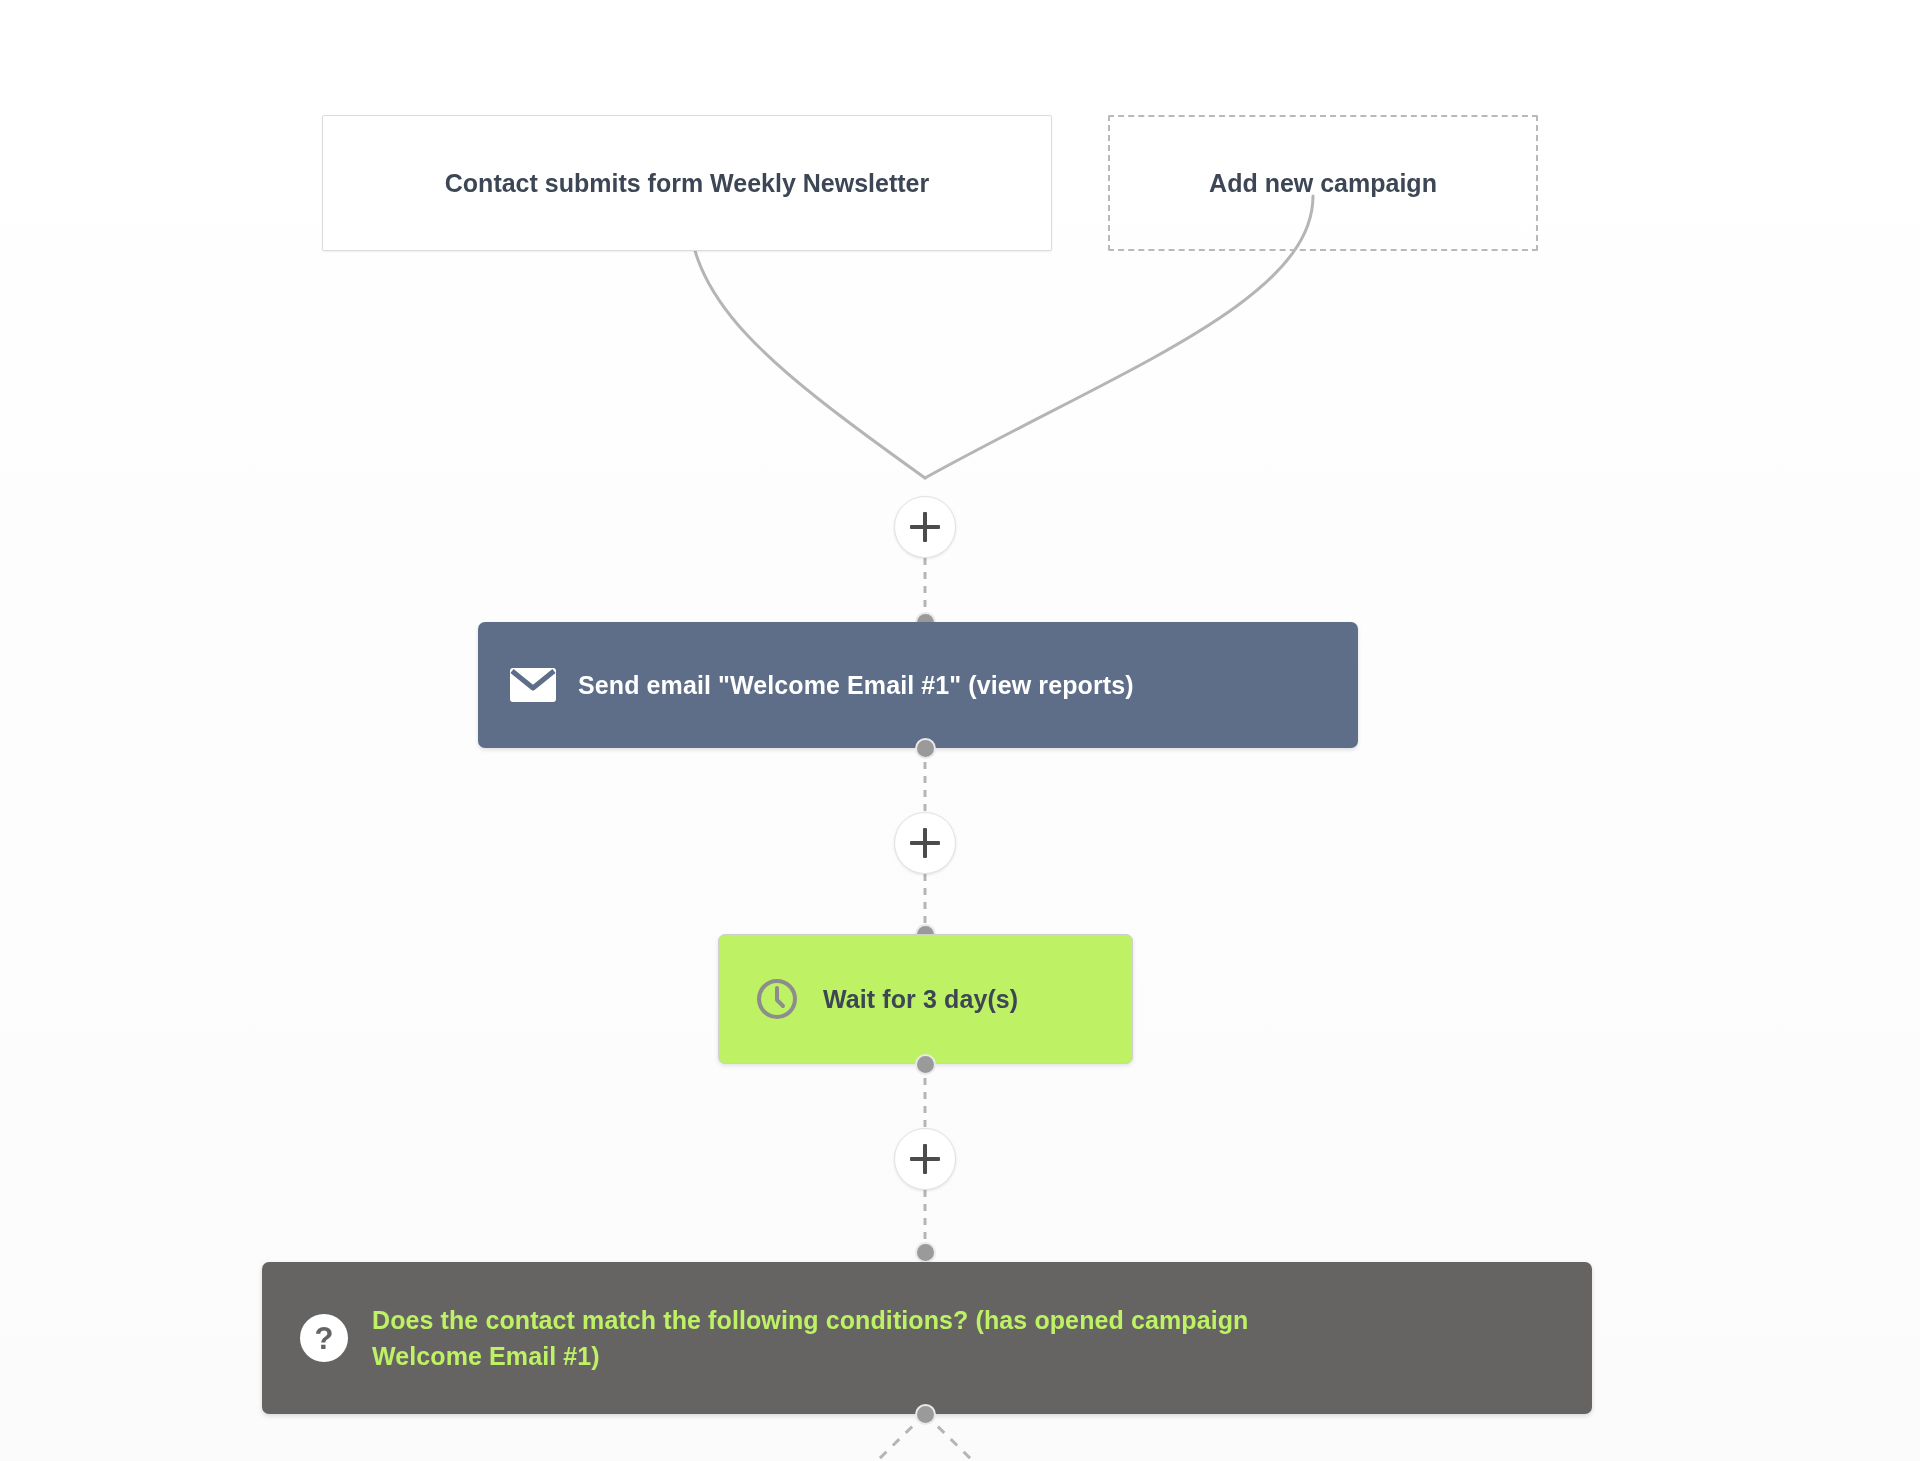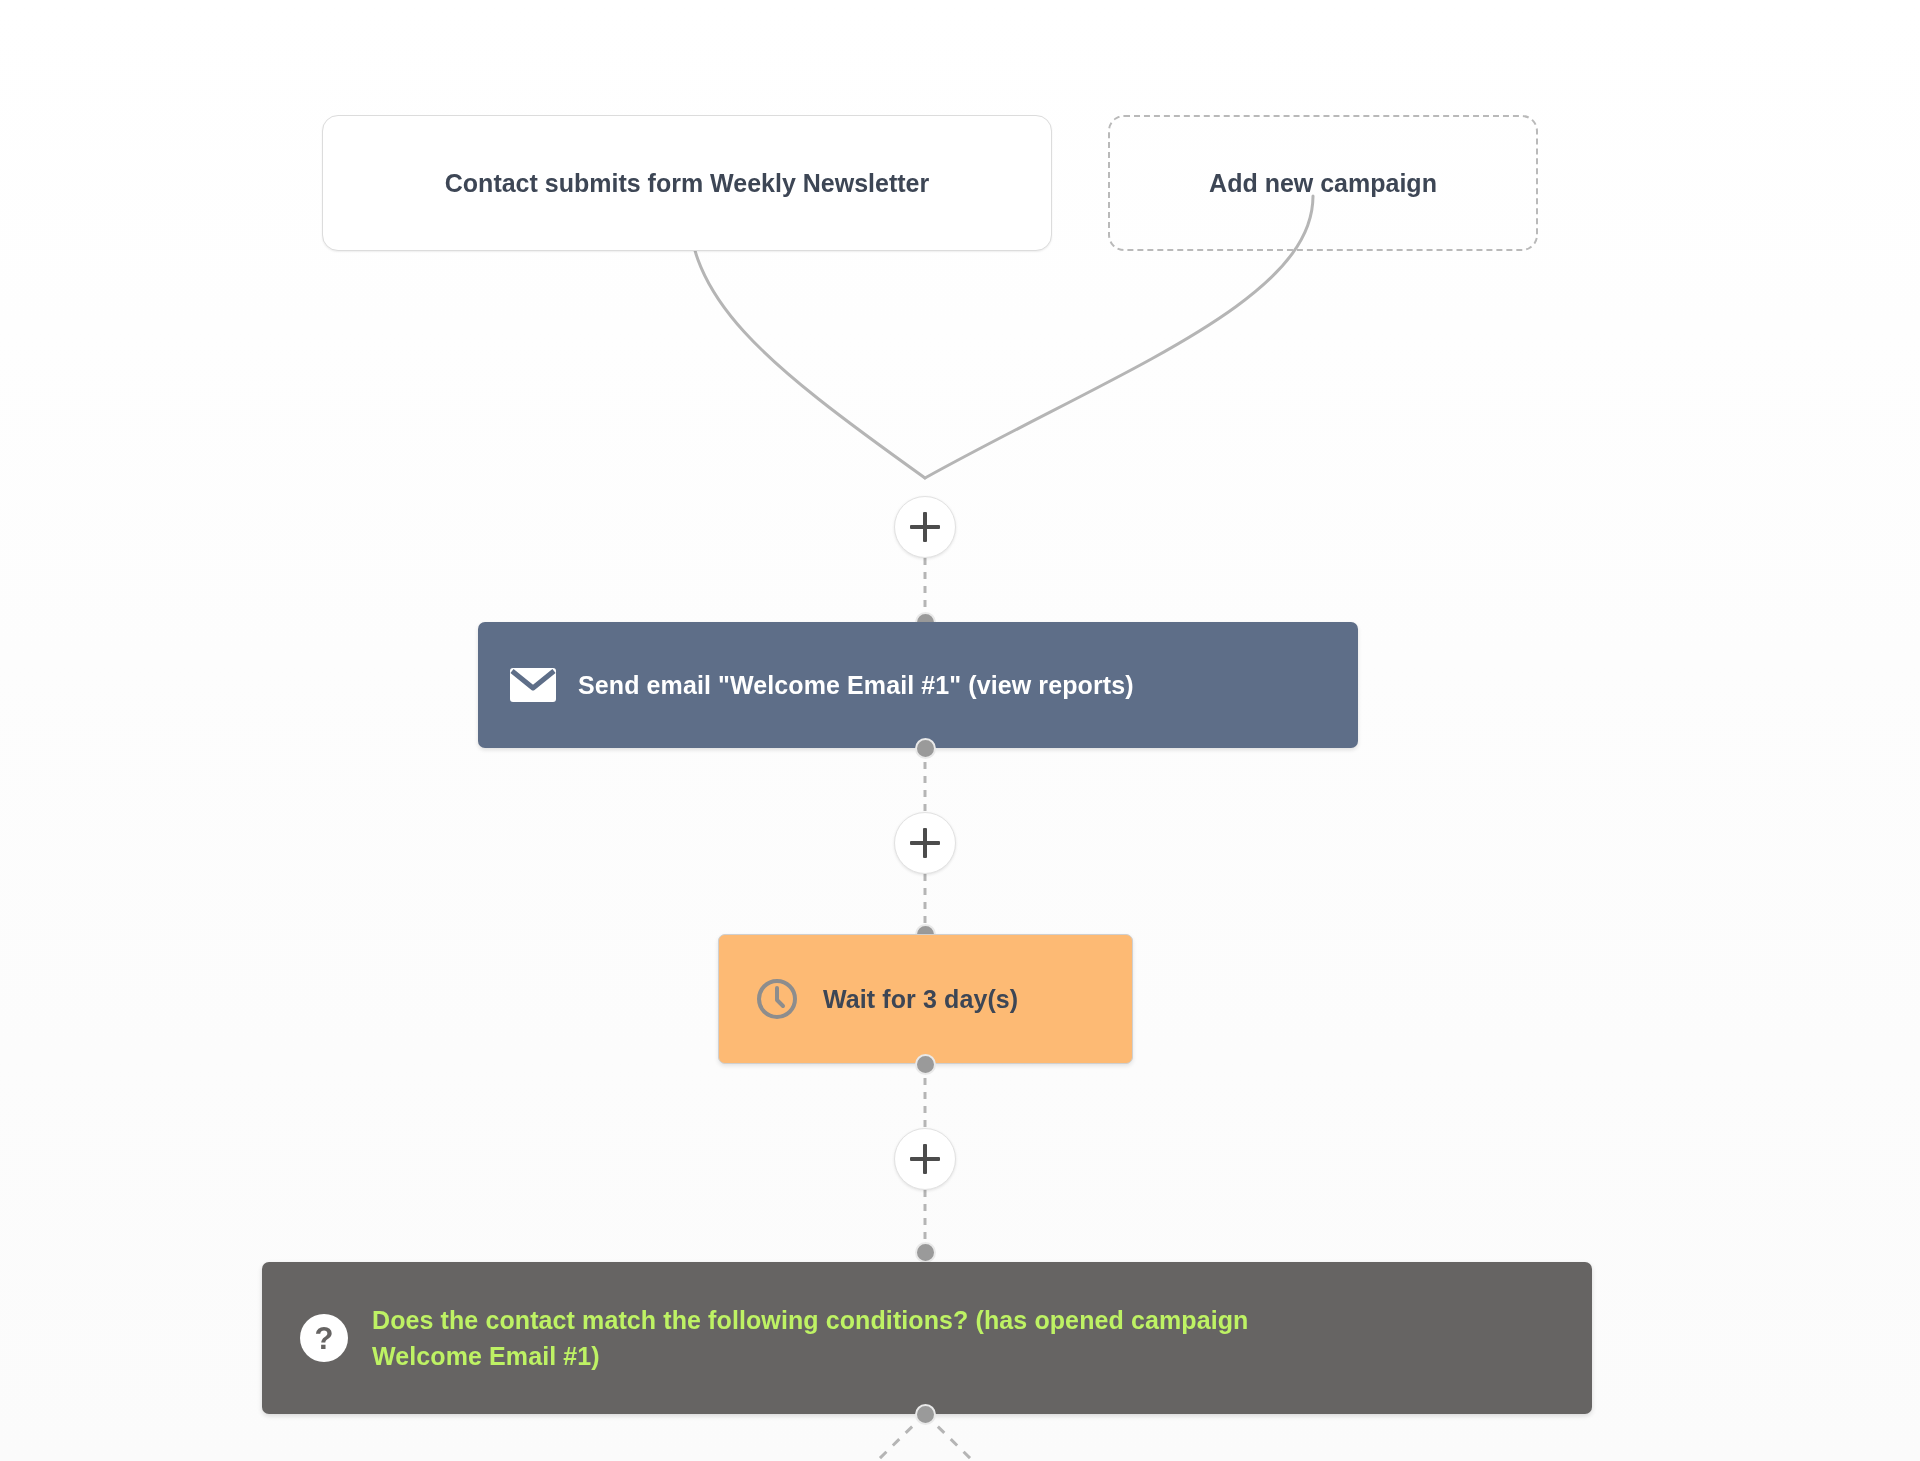--- a/index.html
+++ b/index.html
@@ -45,21 +45,21 @@
     white-space: nowrap;
   }
 
   
   .trigger-card {
     position: absolute;
     box-sizing: border-box;
     display: flex;
     align-items: center;
     justify-content: center;
-    border-radius: 16px;
+    border-radius: 2px;
     font-size: 25px;
     font-weight: 700;
     color: #3d4655;
     background: #ffffff;
   }
   .trigger-solid {
     border: 1px solid #dcdcdc;
     box-shadow: 0 1px 2px rgba(0,0,0,0.07);
   }
   .trigger-dashed {
@@ -123,21 +123,21 @@
     border-radius: 7px;
     display: flex;
     align-items: center;
   }
   .block-email {
     background: #5e6e88;
     box-shadow: 0 2px 4px rgba(0,0,0,0.12);
     padding-left: 32px;
   }
   .block-wait {
-    background: #fdba74;
+    background: #bef264;
     border: 1px solid #cfcfcf;
     box-shadow: 0 2px 4px rgba(0,0,0,0.10);
     padding-left: 36px;
   }
   .block-condition {
     background: #666463;
     box-shadow: 0 2px 5px rgba(0,0,0,0.14);
     padding-left: 38px;
     align-items: center;
   }

